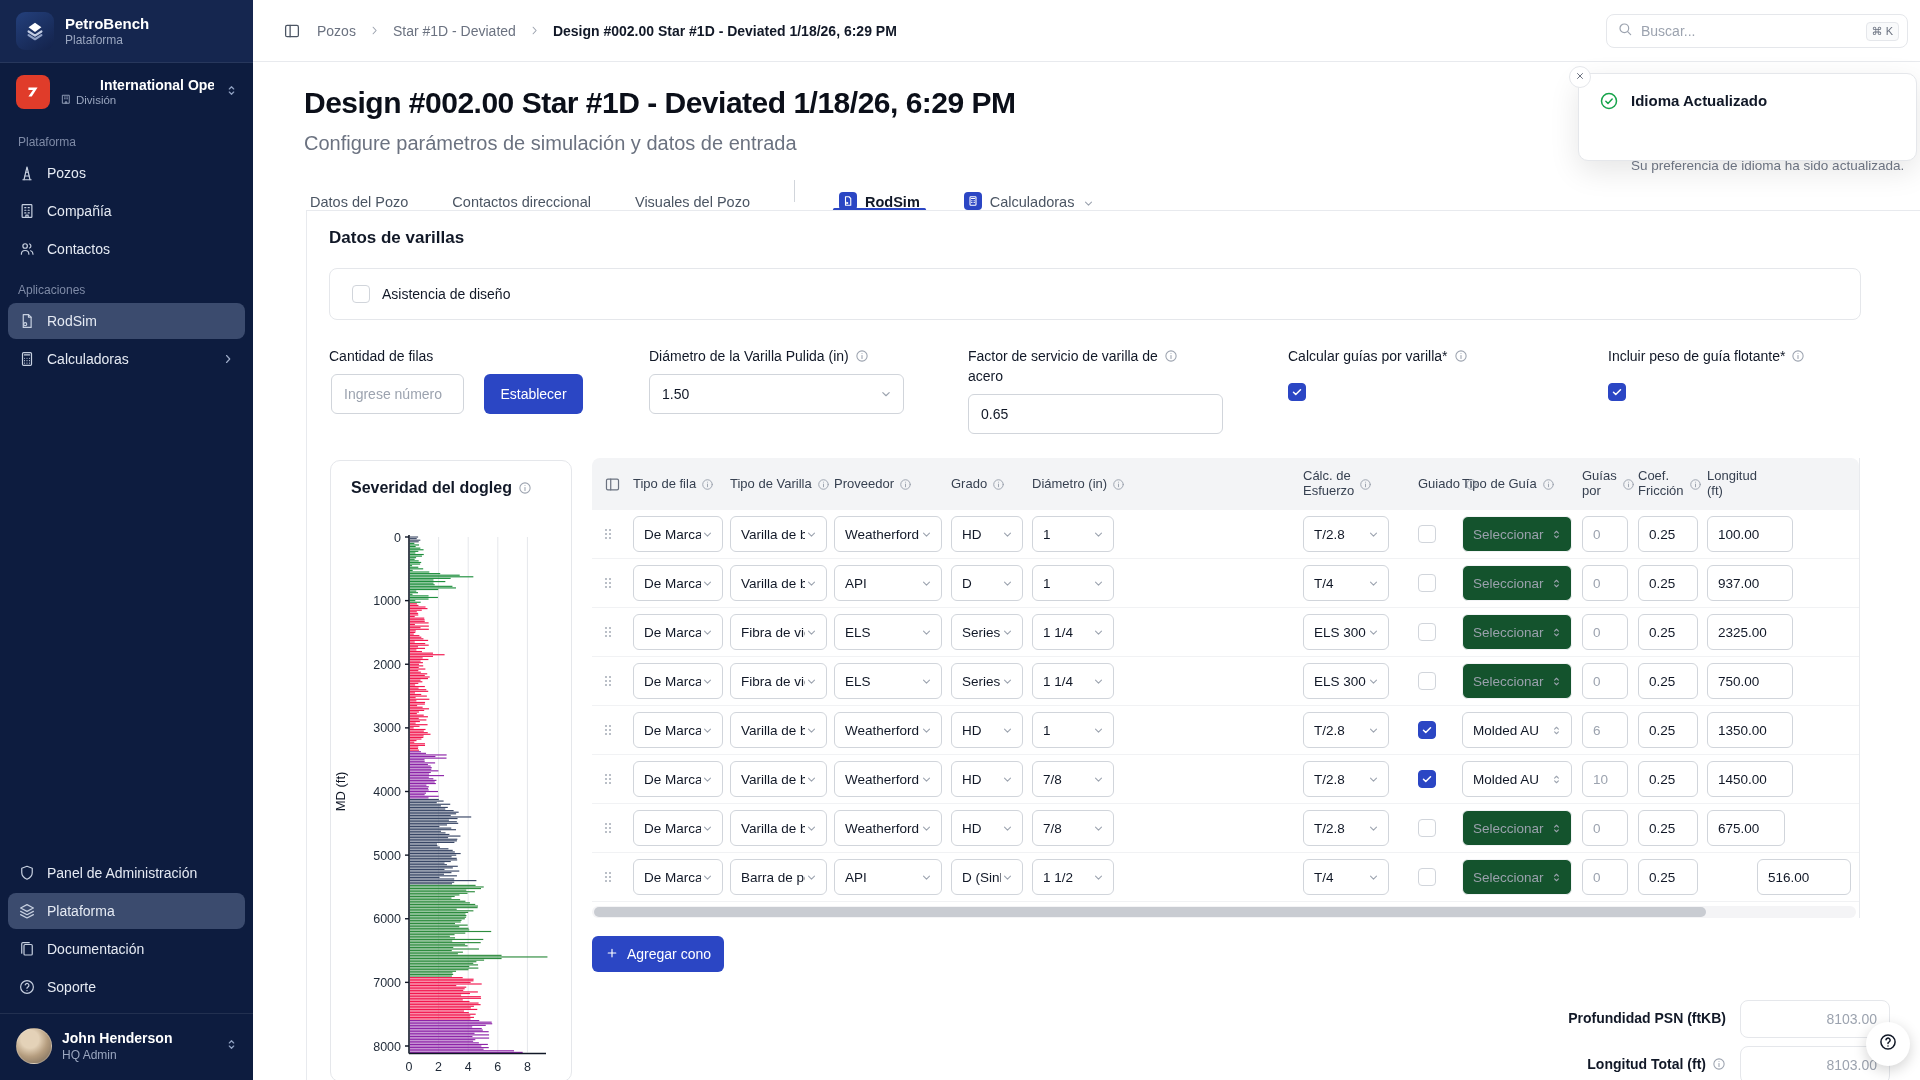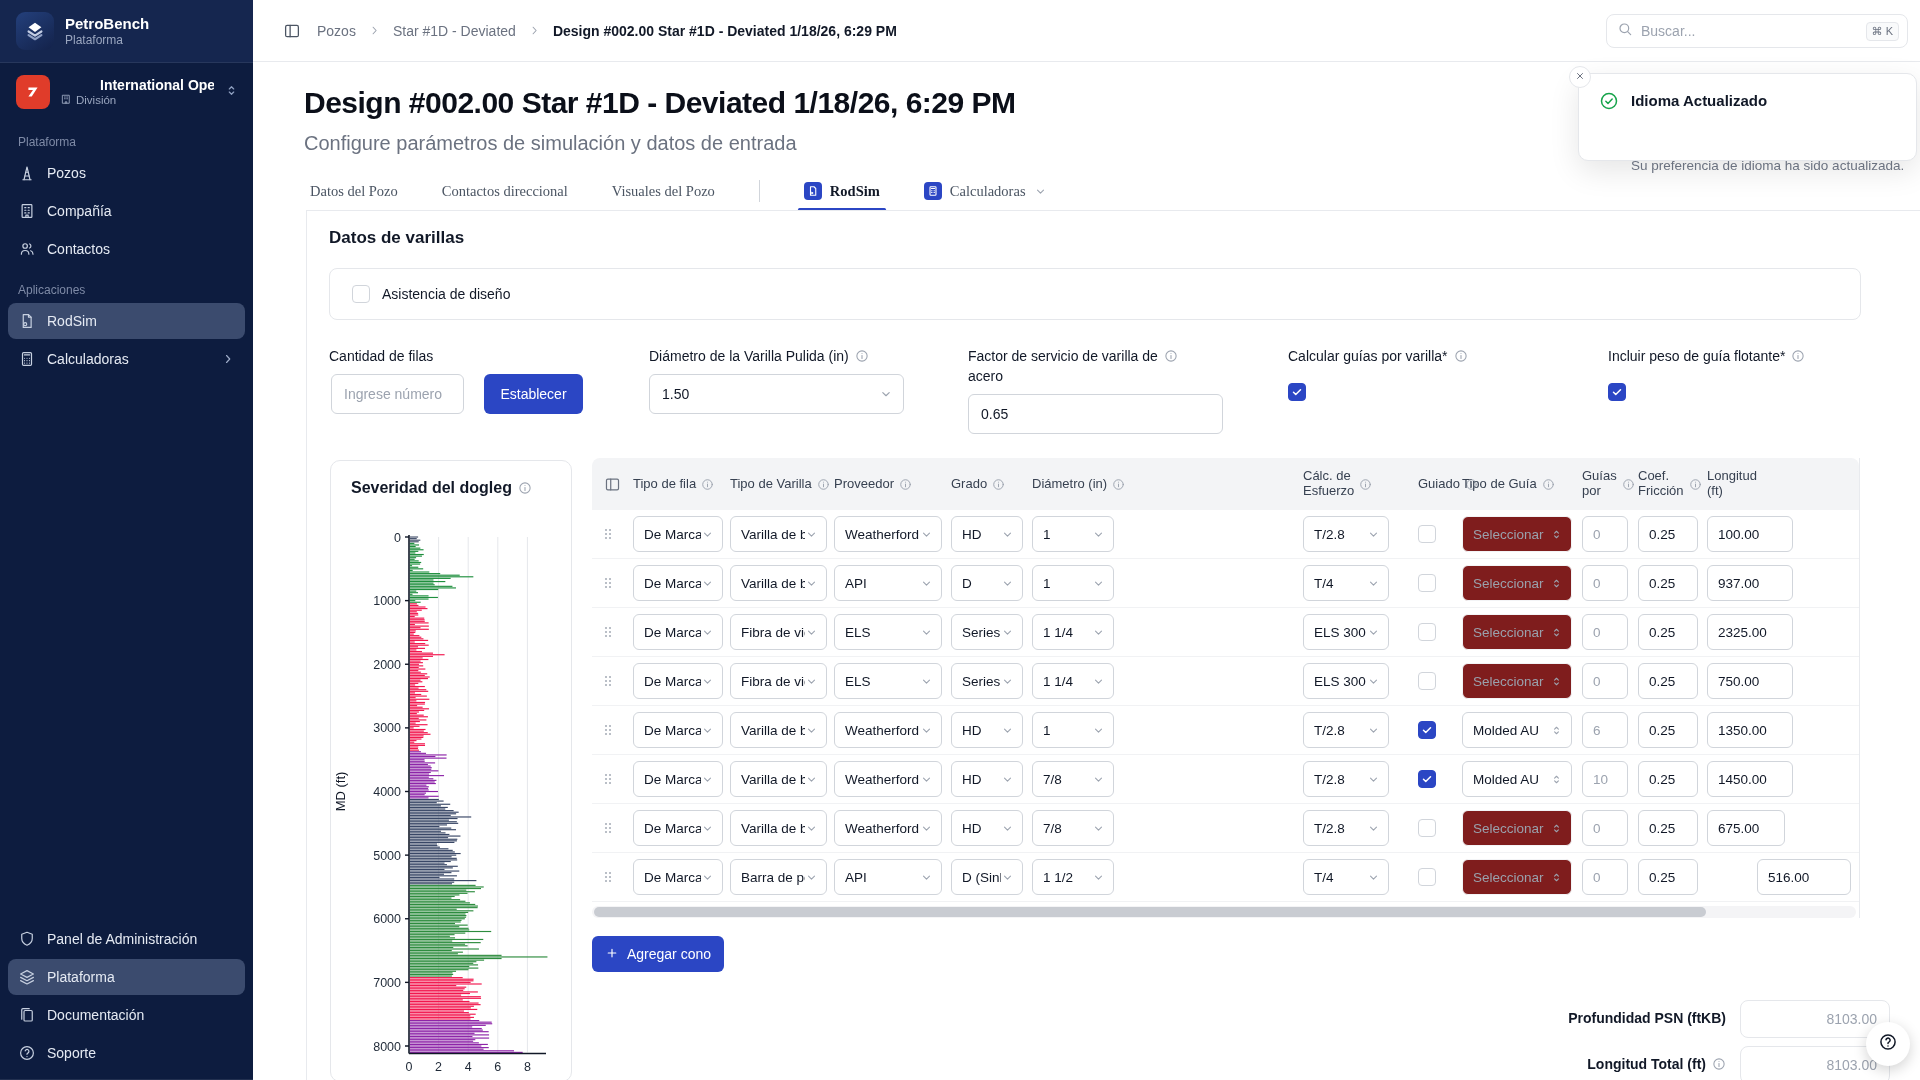--- a/index.html
+++ b/index.html
@@ -37,21 +37,21 @@
   .crumb .sep { color:#9ca3af; display:flex; }
   .crumb .last { color:#111827; font-weight:600; }
   #search { position:absolute; left:1353px; top:14px; width:302px; height:34px; border:1px solid #e5e7eb; border-radius:8px; display:flex; align-items:center; gap:8px; padding:0 8px 0 10px; background:#fff; color:#9ca3af; }
   #search .ph { font-size:14px; color:#9ca3af; flex:1; }
   #search kbd { font-size:11px; color:#6b7280; background:#f9fafb; border:1px solid #e5e7eb; border-radius:4px; padding:2px 5px; font-family:"Liberation Sans",sans-serif; }
 
   #page-title { position:absolute; left:51px; top:86px; font-size:30px; font-weight:800; color:#0b0f19; letter-spacing:-.5px; }
   #page-sub { position:absolute; left:51px; top:132px; font-size:20px; color:#6b7280; }
 
   #tabs { position:absolute; left:57px; top:172px; height:38px; display:flex; align-items:center; gap:44px; }
-  .tab { font-size:14.5px; color:#4b5563; display:flex; align-items:center; gap:8px; height:38px; position:relative; cursor:pointer;font-family:Liberation Serif, serif; }
+  .tab { font-size:14.5px; color:#4b5563; display:flex; align-items:flex-end; gap:8px; height:38px; position:relative; cursor:pointer; }
   .tab.active { color:#111827; font-weight:700; }
   .tab.active::after { content:""; position:absolute; left:-6px; right:-6px; bottom:-1px; height:3px; background:#2b46c4; border-radius:2px; }
   .tab-ico { width:18px; height:18px; border-radius:4px; background:#2b46c4; color:#fff; display:flex; align-items:center; justify-content:center; }
   .tab-divider { width:1px; height:22px; background:#d1d5db; }
   #tabline { position:absolute; left:53px; right:0; top:210px; height:1px; background:#e8eaee; }
   #contentborder { position:absolute; left:53px; top:210px; bottom:0; width:1px; background:#e8eaee; }
 
   #section-title { position:absolute; left:76px; top:228px; font-size:17px; font-weight:700; color:#111827; }
   #assist-box { position:absolute; left:76px; top:268px; width:1532px; height:52px; border:1px solid #e5e7eb; border-radius:8px; display:flex; align-items:center; gap:12px; padding:0 22px; }
   .cb { width:18px; height:18px; border-radius:4px; border:1.5px solid #d1d5db; background:#fff; display:flex; align-items:center; justify-content:center; color:#fff; flex:0 0 auto; cursor:pointer; }
@@ -71,21 +71,21 @@
 
   
   #rod-table { position:absolute; left:339px; top:458px; width:1268px; border-right:1px solid #e8eaee; }
   #thead { position:relative; height:52px; background:#f3f4f6; border-radius:8px 8px 0 0; }
   .th { position:absolute; top:0; height:52px; display:flex; align-items:center; gap:5px; font-size:13px; color:#374151; line-height:1.15; }
   .trow { position:relative; height:49px; border-bottom:1px solid #f1f2f4; background:#fff; }
   .tc { position:absolute; top:50%; transform:translateY(-50%); }
   .cell-sel { border:1px solid #d1d5db; border-radius:6px; height:36px; display:flex; align-items:center; padding:0 8px 0 10px; font-size:13.5px; color:#111827; background:#fff; cursor:pointer; }
   .cell-sel .val { white-space:nowrap; overflow:hidden; flex:1; }
   .cell-sel .chev { color:#9ca3af; display:flex; flex:0 0 auto; }
-  .cell-sel.disabled { background:#7f1d1d; border-color:#f3f4f6; color:#9aa1ac; }
+  .cell-sel.disabled { background:#14532d; border-color:#f3f4f6; color:#9aa1ac; }
   .cell-inp { border:1px solid #d1d5db; border-radius:6px; height:36px; display:flex; align-items:center; padding:0 10px; font-size:13.5px; color:#111827; background:#fff; }
   .cell-inp.muted { color:#9ca3af; }
   .grip { color:#9ca3af; display:flex; cursor:grab; }
   #tscroll { position:relative; margin-top:4px; height:12px; background:#f4f4f6; border-radius:6px; width:1264px; }
   #tscroll .thumb { position:absolute; left:2px; top:1px; height:10px; width:1112px; background:#c9ccd2; border-radius:6px; cursor:pointer; }
 
   #add-btn { position:absolute; left:339px; top:936px; width:132px; height:36px; }
 
   .tot-label { position:absolute; font-size:14px; font-weight:700; color:#111827; text-align:right; display:flex; justify-content:flex-end; align-items:center; gap:6px; }
   .tot-inp { position:absolute; width:150px; height:38px; border:1px solid #e5e7eb; border-radius:8px; display:flex; align-items:center; justify-content:flex-end; padding:0 12px; font-size:14px; color:#9ca3af; background:#fff; }
@@ -234,20 +234,30 @@
             <svg width="18" height="18" viewBox="0 0 24 24" fill="none" stroke="currentColor" stroke-width="1.6" stroke-linecap="round" stroke-linejoin="round">
               <circle cx="12" cy="12" r="8.5"></circle>
               <path d="M9.6 9.3a2.5 2.5 0 1 1 3.4 2.8c-.8.3-1 .9-1 1.7"></path>
               <path d="M12 16.8h.01"></path>
             </svg>
           </span>
           <span>Soporte</span>
         </div>
       </div>
     <div class="sb-divider"></div>
+    <div class="sb-user">
+      <div class="avatar"></div>
+      <div style="min-width:0;">
+        <div class="sb-user-name">John Henderson</div>
+        <div class="sb-user-role">HQ Admin</div>
+      </div>
+      <span class="sb-caret icon-slot"><svg width="15" height="15" viewBox="0 0 24 24" fill="none" stroke="currentColor" stroke-width="2" stroke-linecap="round" stroke-linejoin="round">
+            <path d="M8.5 9.5 L12 6 l3.5 3.5 M8.5 14.5 L12 18 l3.5 -3.5"></path>
+          </svg></span>
+    </div>
   </div>
 </div>
 
 <div id="main">
   <div id="topbar">
     <div class="crumb" id="breadcrumb">
         <span style="color:#4b5563;display:flex;margin-right:4px;">
           <svg width="18" height="18" viewBox="0 0 24 24" fill="none" stroke="currentColor" stroke-width="1.7" stroke-linecap="round" stroke-linejoin="round">
             <rect x="3.5" y="4.5" width="17" height="15" rx="2"></rect>
             <path d="M9.5 4.5 v15"></path>

